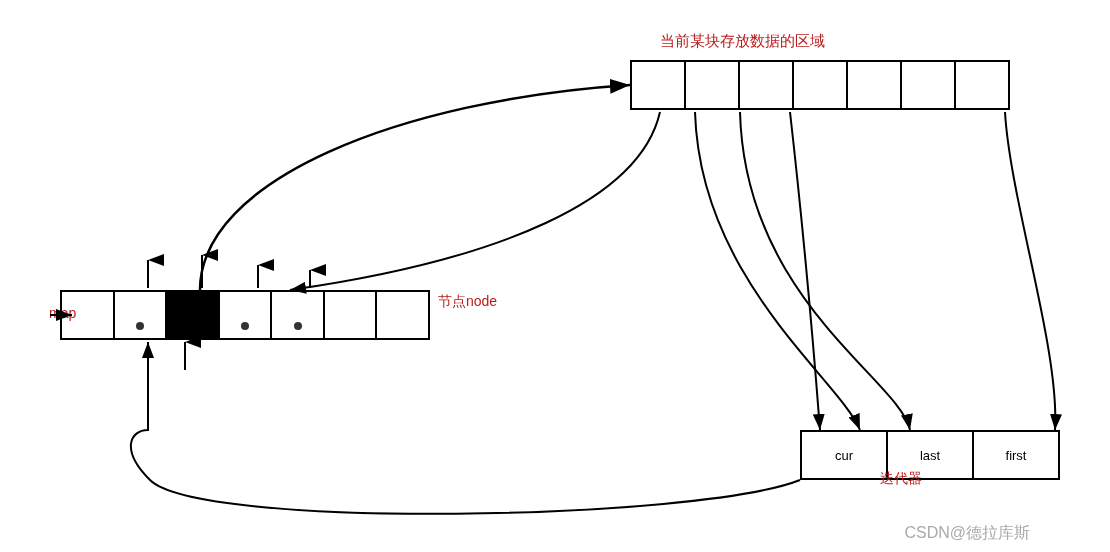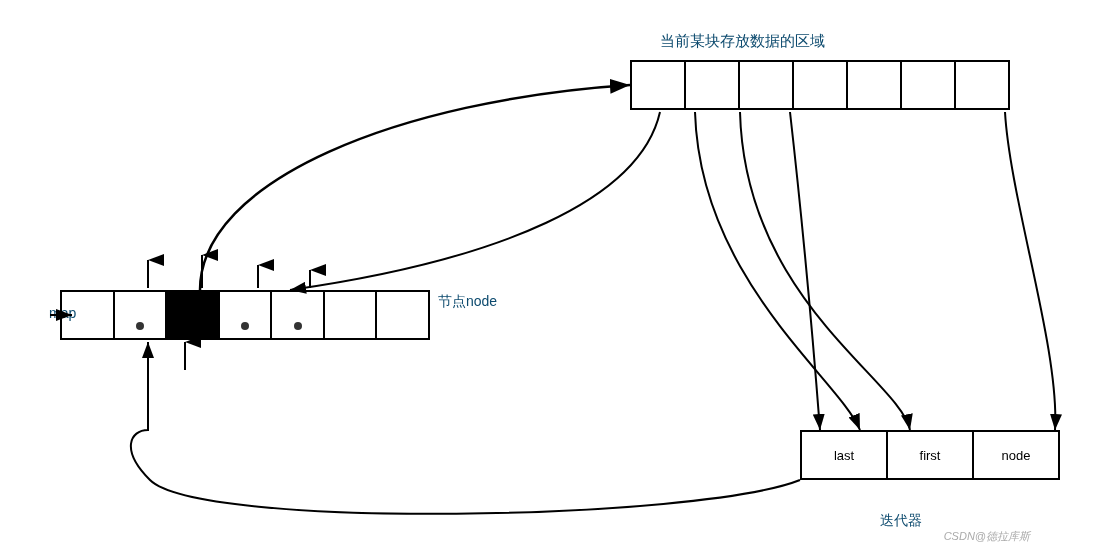--- a/index.html
+++ b/index.html
@@ -13,21 +13,21 @@
     }
     svg {
       position: absolute;
       top: 0; left: 0;
       width: 1110px;
       height: 552px;
     }
     .label {
       position: absolute;
       font-size: 14px;
-      color: #0c4a6e;
+      color: #b91c1c;
     }
     
     .map-bar {
       position: absolute;
       top: 290px;
       left: 60px;
       width: 370px;
       height: 50px;
       border: 2px solid #000;
       display: flex;
@@ -81,23 +81,22 @@
       display: flex;
       align-items: center;
       justify-content: center;
       font-size: 13px;
     }
     .iter-cell:last-child { border-right: none; }
     .watermark {
       position: absolute;
       bottom: 8px;
       right: 80px;
-      font-size: 11px;
+      font-size: 16px;
       color: #aaa;
-      font-style: italic;
     }
   </style>
 </head>
 <body>
 
 <div class="map-bar">
   <div class="map-cell"></div>
   <div class="map-cell has-dot"></div>
   <div class="map-cell black"></div>
   <div class="map-cell has-dot"></div>
@@ -110,29 +109,29 @@
   <div class="data-cell"></div>
   <div class="data-cell"></div>
   <div class="data-cell"></div>
   <div class="data-cell"></div>
   <div class="data-cell"></div>
   <div class="data-cell"></div>
   <div class="data-cell"></div>
 </div>
 
 <div class="iter-bar">
+  <div class="iter-cell">cur</div>
   <div class="iter-cell">last</div>
   <div class="iter-cell">first</div>
-  <div class="iter-cell">node</div>
 </div>
 
 <div class="label" style="top: 305px; left: 18px; margin-left: 31px;">map</div>
 <div class="label" style="top: 293px; left: 438px;">节点node</div>
 <div class="label" style="top: 32px; left: 660px; font-size: 15px;">当前某块存放数据的区域</div>
-<div class="label" style="top: 512px; left: 880px; font-size: 14px;">迭代器</div>
+<div class="label" style="top: 470px; left: 880px; font-size: 14px;">迭代器</div>
 
 <div class="watermark">CSDN@德拉库斯</div>
 
 <svg>
   <defs>
     <marker id="arrowhead" markerWidth="8" markerHeight="6" refX="8" refY="3" orient="auto">
       <polygon points="0 0, 8 3, 0 6" fill="#000"></polygon>
     </marker>
     <marker id="arrowhead-up" markerWidth="6" markerHeight="8" refX="3" refY="0" orient="auto">
       <polygon points="0 8, 3 0, 6 8" fill="#000"></polygon>

